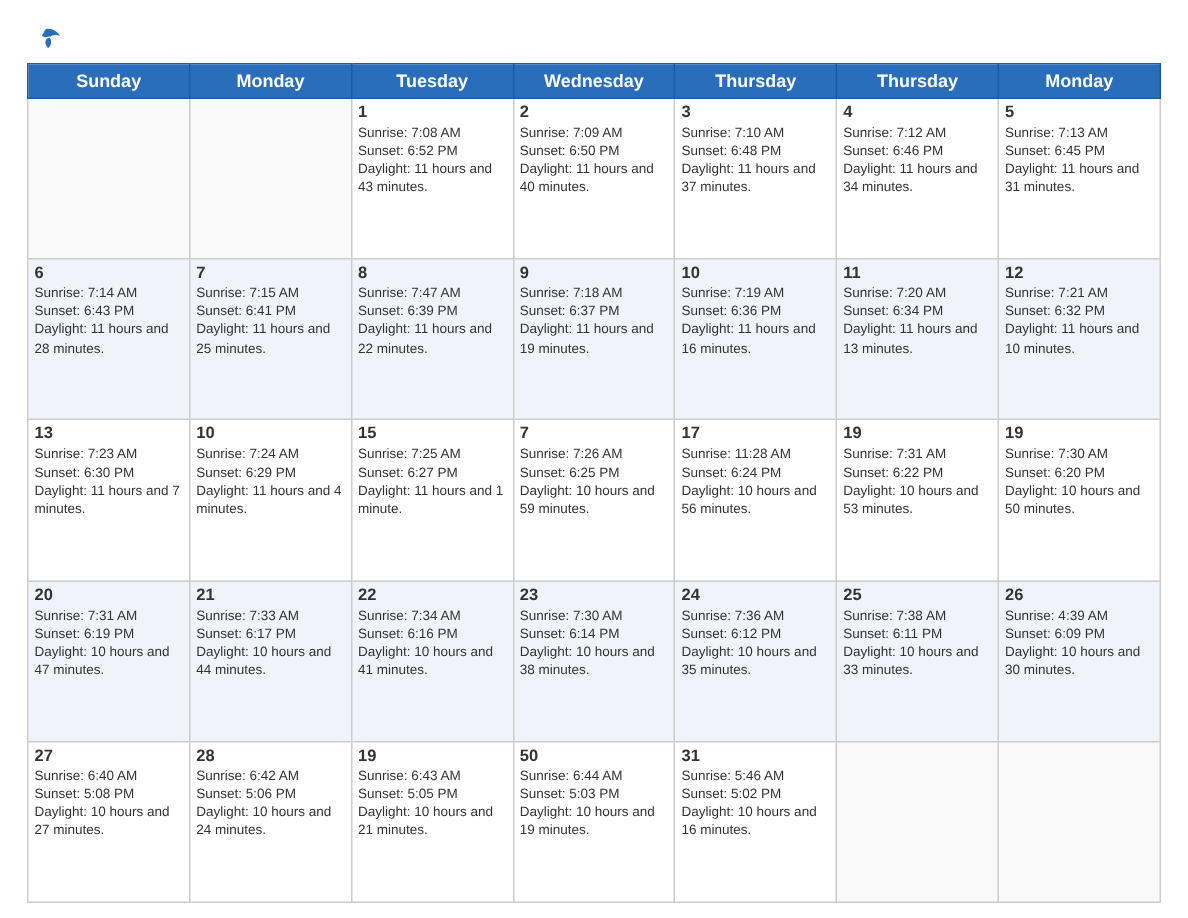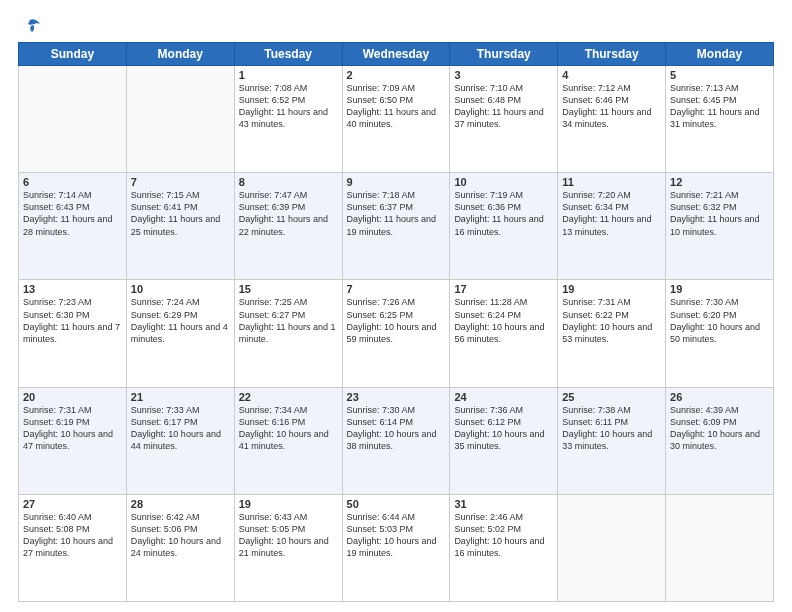--- a/index.html
+++ b/index.html
@@ -303,21 +303,21 @@
 Daylight: 10 hours and 21 minutes.</div>
           </td>
           <td>
             <span class="day-num">50</span>
             <div class="cell-info">Sunrise: 6:44 AM
 Sunset: 5:03 PM
 Daylight: 10 hours and 19 minutes.</div>
           </td>
           <td>
             <span class="day-num">31</span>
-            <div class="cell-info">Sunrise: 2:46 AM
+            <div class="cell-info">Sunrise: 5:46 AM
 Sunset: 5:02 PM
 Daylight: 10 hours and 16 minutes.</div>
           </td>
           <td class="empty-cell"></td>
           <td class="empty-cell"></td>
         </tr>
       </tbody>
   </table>
 </div>
 

